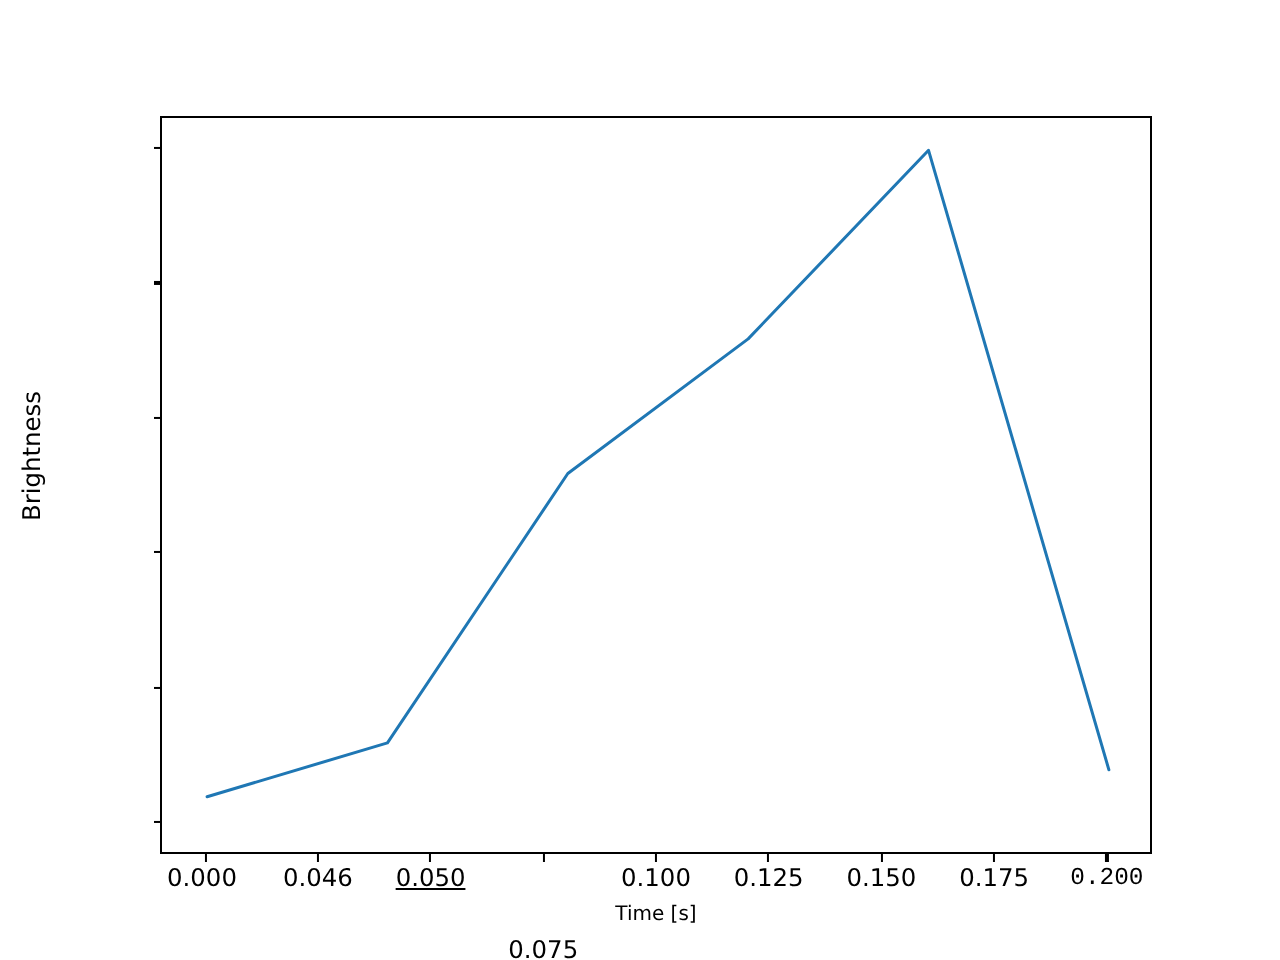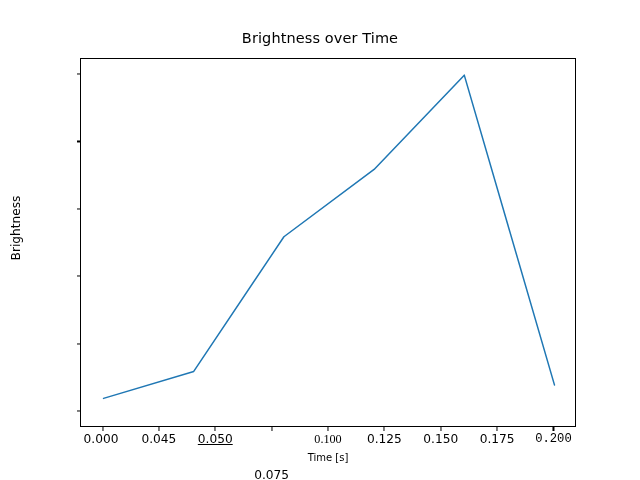--- a/index.html
+++ b/index.html
@@ -91,32 +91,31 @@
     height: 3.5px;
     background: #000000;
     transform: translateX(-50%);
   }
 </style>
 </head>
 <body>
 
 <div id="figure">
 
-  <div id="chart-title">Brightness over Time</div>
 
   <div id="ylabel">Brightness</div>
   <div id="xlabel">Time [s]</div>
 
   <div id="ytick-labels"></div>
   <div id="xtick-labels">
       <div class="xtick-label" style="left: 101px;">0.000</div>
-      <div class="xtick-label" style="left: 158.909px;">0.045</div>
+      <div class="xtick-label" style="left: 158.909px;">0.046</div>
       <div class="xtick-label" style="left: 215.273px; text-decoration: underline;">0.050</div>
       <div class="xtick-label" style="left: 271.636px; margin-top: 36px;">0.075</div>
-      <div class="xtick-label" style="left: 328px; font-family: Liberation Serif, serif;">0.100</div>
+      <div class="xtick-label" style="left: 328px;">0.100</div>
       <div class="xtick-label" style="left: 384.364px;">0.125</div>
       <div class="xtick-label" style="left: 440.727px;">0.150</div>
       <div class="xtick-label" style="left: 497.091px;">0.175</div>
       <div class="xtick-label" style="left: 553.455px; font-family: Liberation Mono, monospace;">0.200</div>
     </div>
 
   <div id="plot-area">
     <svg id="plot-svg" viewBox="0 0 496 369" preserveAspectRatio="none">
       <polyline id="series-line" fill="none" stroke="#1f77b4" stroke-width="1.5" stroke-linejoin="round" stroke-linecap="round" points="22.55,339.37 112.73,312.44 202.91,177.77 293.09,110.43 383.27,16.16 473.45,325.91"></polyline>
     </svg>

